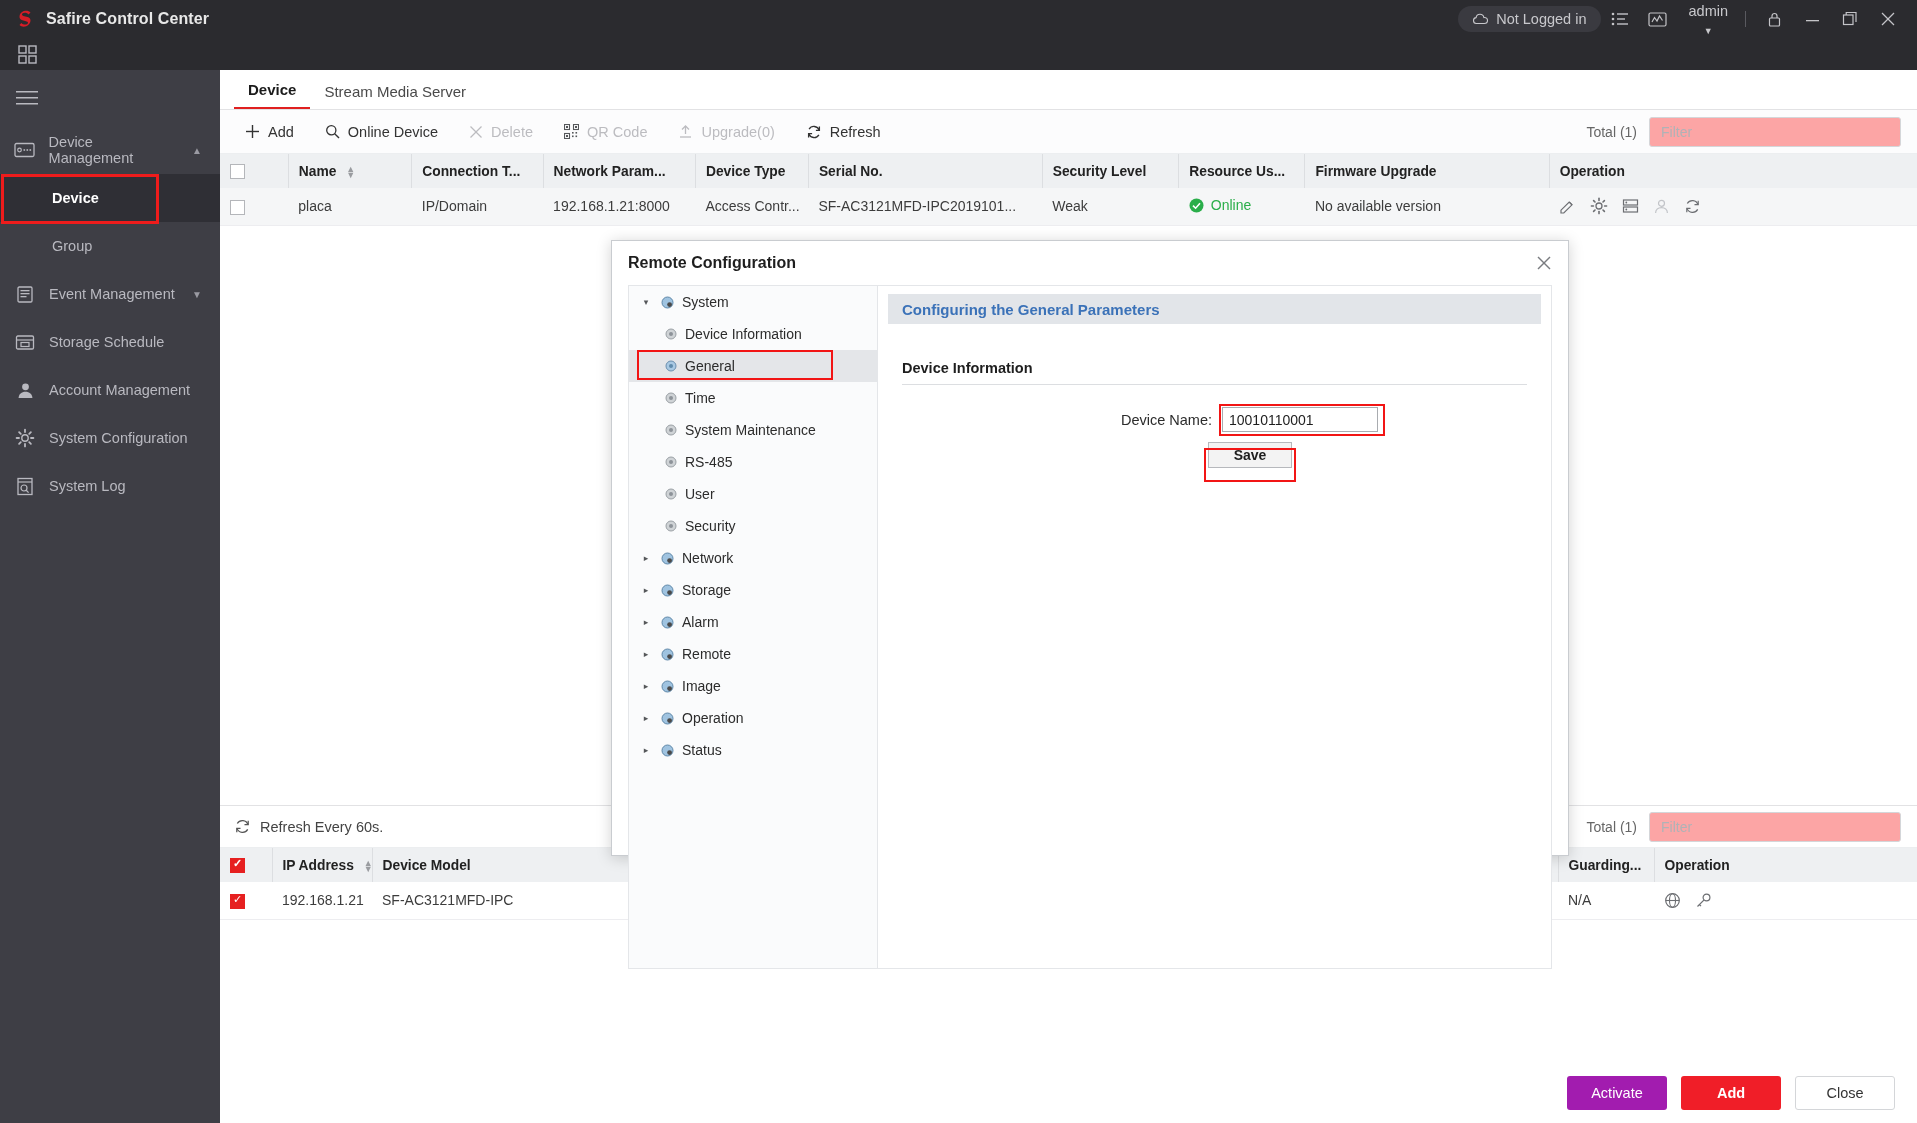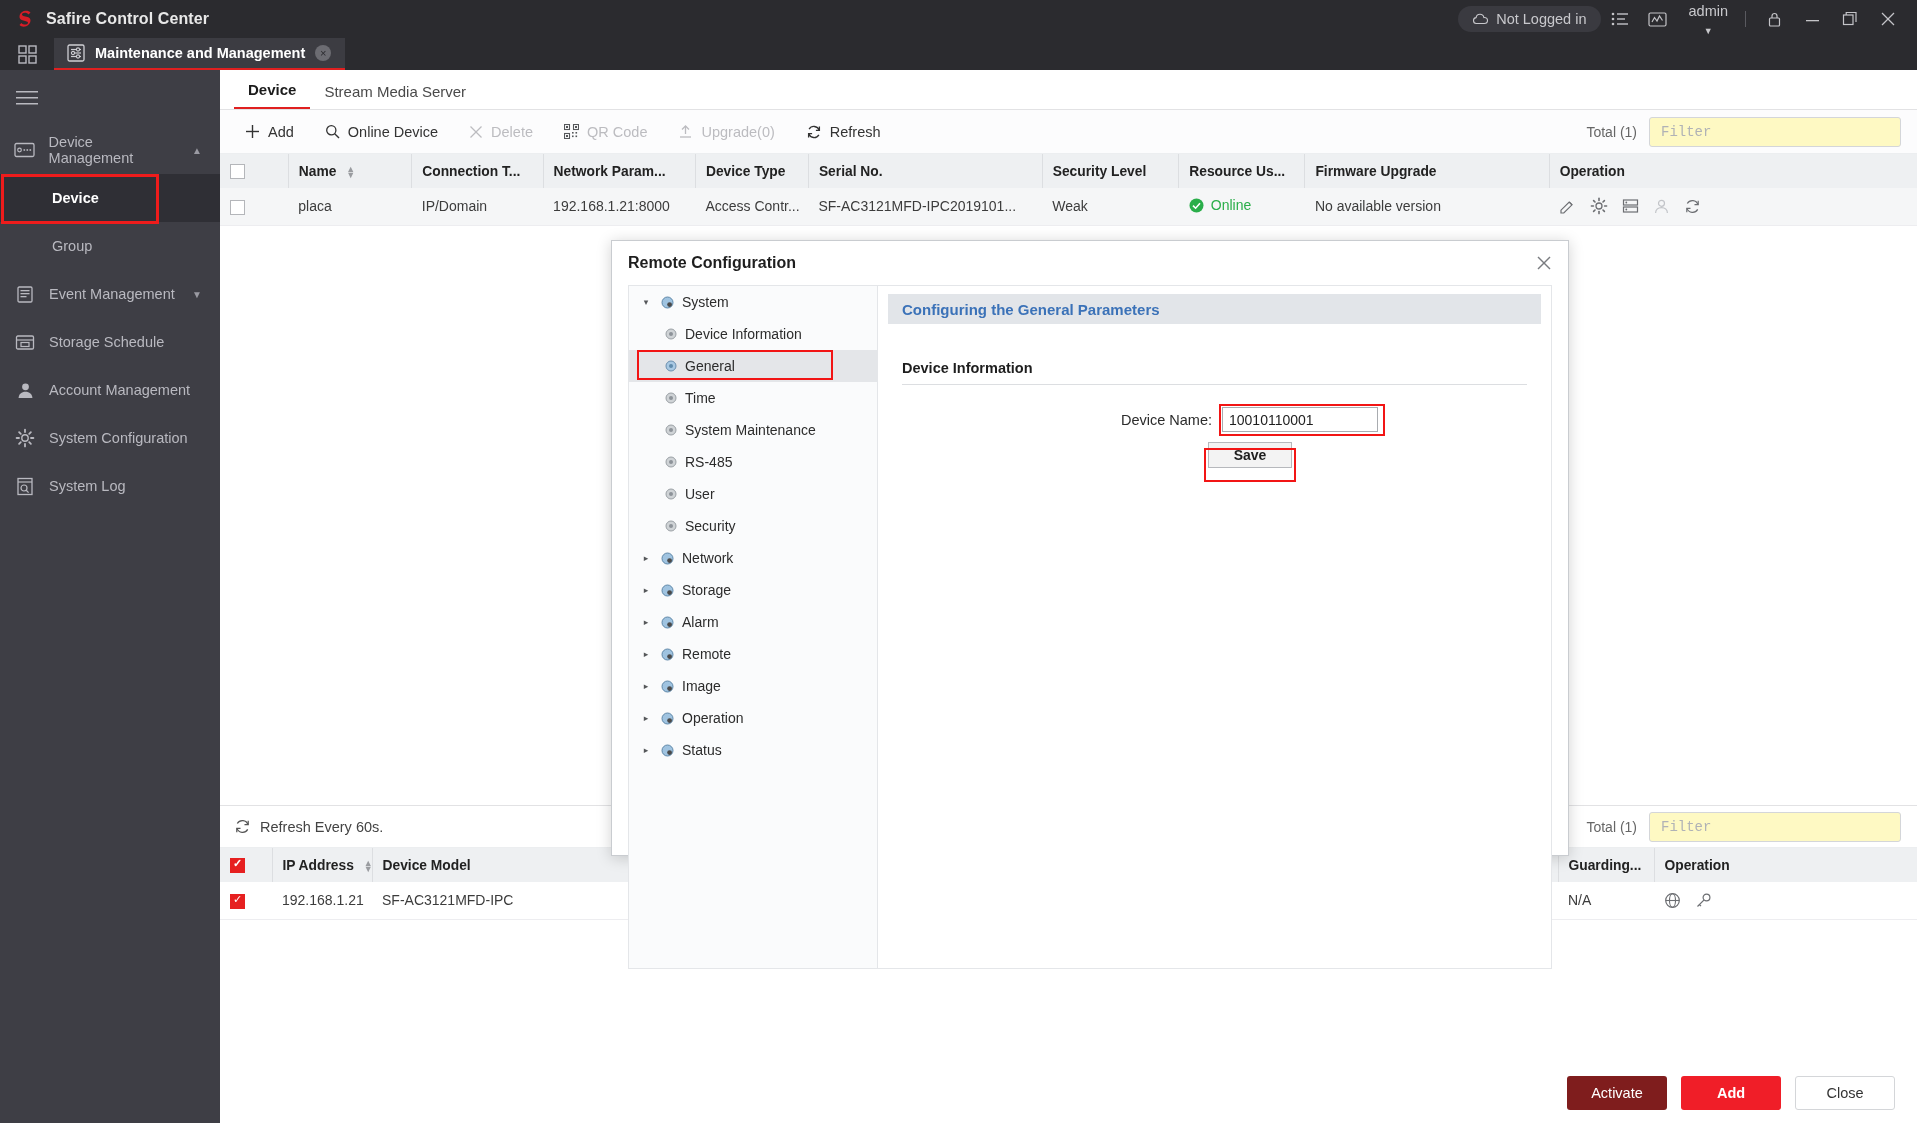--- a/index.html
+++ b/index.html
@@ -65,22 +65,22 @@
   .ctab { padding: 0 14px 9px 14px; font-size: 15px; color: #4a4a4a; }
   .ctab.active { color: #1b1b1b; font-weight: bold; border-bottom: 2px solid #e02020; }
 
   .toolbar { height: 44px; display: flex; align-items: center; padding-left: 12px; gap: 5px; border-bottom: 1px solid #eceef0; background:#fcfcfd; }
   .tbtn { display: flex; align-items: center; gap: 8px; padding: 0 13px; height: 30px; font-size: 14.5px; color: #333; }
   .tbtn.dim { color: #bcbcc0; }
   .tb-total { margin-left: auto; display: flex; align-items: center; gap: 12px; padding-right: 16px; }
   .tb-total .lbl { font-size: 14px; color: #666; }
   .filter-input {
     width: 252px; height: 30px; border: 1px solid #d4d6d9; border-radius: 3px;
-    font-size: 14px; color: #555; padding: 0 11px; background: #fef9c3;
-    font-family: Liberation Mono, monospace;
+    font-size: 14px; color: #555; padding: 0 11px; background: #fca5a5;
+    font-family: Liberation Sans, sans-serif;
   }
   .filter-input::placeholder { color: #b0b2b6; }
 
   table.grid { width: 100%; border-collapse: collapse; table-layout: fixed; border-radius: 7px; }
   table.grid th {
     background: #eef0f2; height: 34px; font-size: 13.8px; color: #222; font-weight: bold;
     text-align: left; padding: 0 0 0 10px; border-right: 1px solid #dcdee1; white-space: nowrap;
   }
   table.grid th:last-child { border-right: none; }
   table.grid td {
@@ -99,21 +99,21 @@
   .bottompanel { position: absolute; left: 220px; top: 805px; width: 1697px; height: 318px; background:#fff; border-top: 1px solid #e2e2e4; }
   .bp-head { height: 42px; display: flex; align-items: center; padding-left: 14px; gap: 9px; font-size: 14.5px; color: #444; border-bottom:1px solid #eceef0;}
   .bp-total { margin-left: auto; display: flex; align-items: center; gap: 12px; padding-right: 16px; }
 
   .footer-bar {
     position: absolute; left: 220px; bottom: 0; width: 1697px; height: 60px;
     display: flex; align-items: center; justify-content: flex-end; gap: 14px; padding-right: 22px;
     background: #fff;
   }
   .fbtn { height: 34px; min-width: 100px; border-radius: 3px; font-size: 14.5px; display: flex; align-items: center; justify-content: center; }
-  .fbtn.ghost { background: #7f1d1d; color: #fff; }
+  .fbtn.ghost { background: #a21caf; color: #fff; }
   .fbtn.primary { background: #f01e28; color: #fff; font-weight: bold; }
   .fbtn.outline { background: #fff; color: #333; border: 1px solid #d4d6d9; }
 
   
   .modal {
     position: absolute; left: 611px; top: 240px; width: 958px; height: 616px;
     background: #ffffff; border: 1px solid #c9ccd0; box-shadow: 0 2px 14px rgba(0,0,0,.18);
   }
   .modal-head { height: 44px; display: flex; align-items: center; padding: 0 16px; }
   .modal-title { font-size: 16px; font-weight: bold; color: #1e1e1e; }
@@ -217,35 +217,20 @@
   </div>
 
   <div class="tabstrip">
     <div class="apps-btn">
       <svg width="19" height="19" viewBox="0 0 19 19">
         <rect x="1" y="1" width="7" height="7" fill="none" stroke="#b9b9c0" stroke-width="1.4"></rect>
         <rect x="11" y="1" width="7" height="7" fill="none" stroke="#b9b9c0" stroke-width="1.4"></rect>
         <rect x="1" y="11" width="7" height="7" fill="none" stroke="#b9b9c0" stroke-width="1.4"></rect>
         <rect x="11" y="11" width="7" height="7" fill="none" stroke="#b9b9c0" stroke-width="1.4"></rect>
       </svg>
-    </div>
-    <div class="app-tab">
-      <span>
-        <svg width="18" height="18" viewBox="0 0 18 18">
-          <rect x="1" y="1" width="16" height="16" rx="1.5" fill="none" stroke="#cfcfd4" stroke-width="1.3"></rect>
-          <line x1="4" y1="5.5" x2="14" y2="5.5" stroke="#cfcfd4" stroke-width="1.2"></line>
-          <line x1="4" y1="9" x2="14" y2="9" stroke="#cfcfd4" stroke-width="1.2"></line>
-          <line x1="4" y1="12.5" x2="14" y2="12.5" stroke="#cfcfd4" stroke-width="1.2"></line>
-          <circle cx="11" cy="5.5" r="1.6" fill="#3c3c42" stroke="#cfcfd4" stroke-width="1.1"></circle>
-          <circle cx="6" cy="9" r="1.6" fill="#3c3c42" stroke="#cfcfd4" stroke-width="1.1"></circle>
-          <circle cx="11" cy="12.5" r="1.6" fill="#3c3c42" stroke="#cfcfd4" stroke-width="1.1"></circle>
-        </svg>
-      </span>
-      <span class="app-tab-label">Maintenance and Management</span>
-      <span class="app-tab-close">×</span>
     </div>
   </div>
 
   <div class="sidebar">
     <div class="ham">
       <svg width="22" height="16" viewBox="0 0 22 16">
         <rect x="0" y="1" width="22" height="1.5" fill="#b9b9c0"></rect>
         <rect x="0" y="7" width="22" height="1.5" fill="#b9b9c0"></rect>
         <rect x="0" y="13" width="22" height="1.5" fill="#b9b9c0"></rect>
       </svg>

